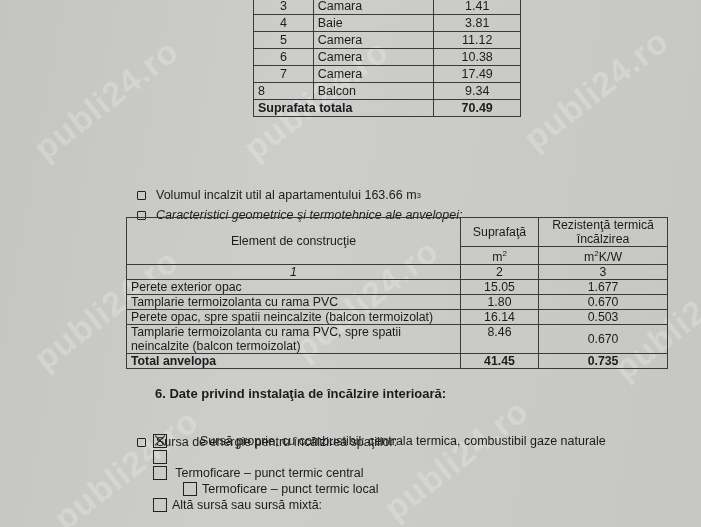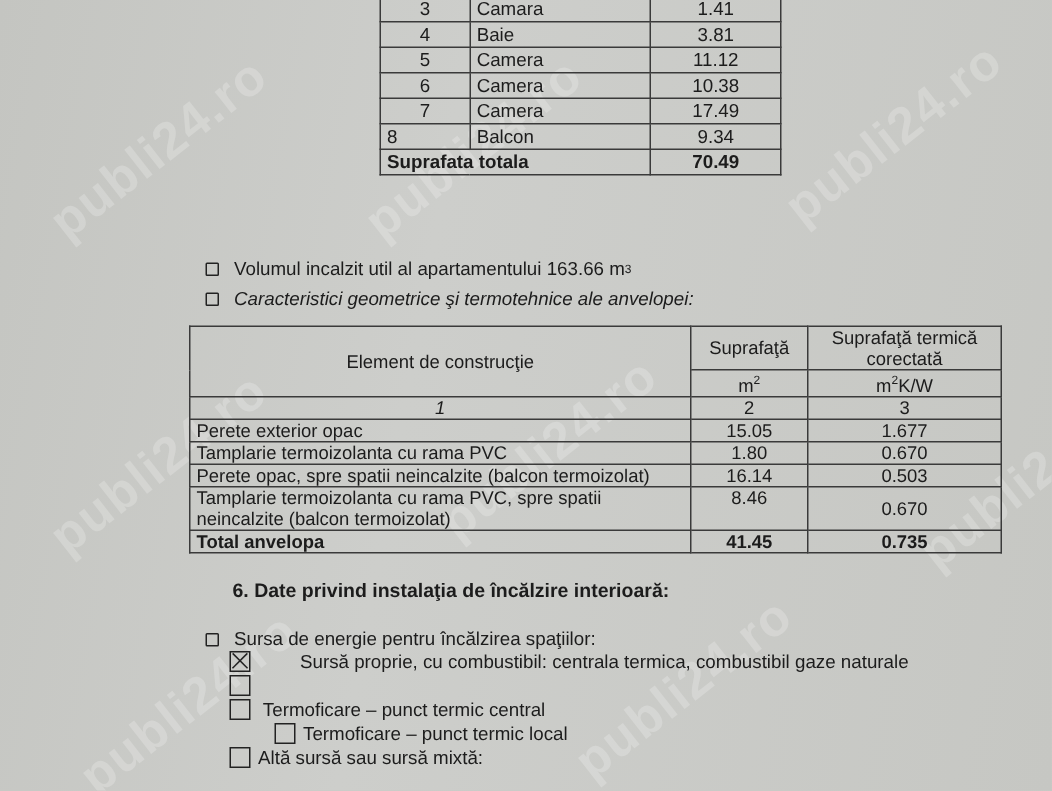--- a/index.html
+++ b/index.html
@@ -18,21 +18,21 @@
   
   #rooms {
     position: absolute; left: 253px; top: -3px; width: 268px;
     border-collapse: collapse; font-size: 12.5px;
   }
   #rooms td { border: 1px solid #3a3a3a; height: 16px; padding: 0 4px; line-height: 16px; }
   #rooms td.c1 { width: 53px; text-align: center; }
   #rooms td.c2 { width: 115px; }
   #rooms td.c3 { width: 80px; text-align: center; }
   #rooms .bold { font-weight: bold; }
-  .bullet-line { position: absolute; font-size: 12.5px; display: flex; align-items: center; }
+  .bullet-line { position: absolute; font-size: 12.5px; display: flex; align-items: center; margin-top: 16px; }
   .sq { display: inline-block; width: 7px; height: 7px; border: 1.3px solid #222; border-radius: 1px; margin-right: 10px; }
   sup { font-size: 8px; }
   
   #env {
     position: absolute; left: 126px; top: 217px; width: 542px;
     border-collapse: collapse; font-size: 12.3px;
   }
   #env td { border: 1px solid #3a3a3a; padding: 0 4px; line-height: 14px; }
   #env td.num { text-align: center; }
   #env .hdr { text-align: center; }
@@ -106,21 +106,21 @@
 <div class="bullet-line" style="left:137px;top:192px;font-style:italic;">
   <span class="sq"></span>
   <span>Caracteristici geometrice şi termotehnice ale anvelopei:</span>
 </div>
 
 <table id="env">
   <tbody>
       <tr>
     <td rowspan="2" class="hdr" style="width:320px;height:28px;">Element de construcţie</td>
     <td class="hdr" style="width:68px;">Suprafaţă</td>
-    <td class="hdr" style="width:118px;">Suprafaţă termică corectată</td>
+    <td class="hdr" style="width:118px;">Rezistenţă termică încălzirea</td>
   </tr>
   <tr>
     <td class="hdr"><span>m</span><sup>2</sup></td>
     <td class="hdr"><span>m</span><sup>2</sup><span>K/W</span></td>
   </tr>
   <tr>
     <td class="hdr" style="font-style:italic">1</td>
     <td class="hdr">2</td>
     <td class="hdr">3</td>
   </tr>

